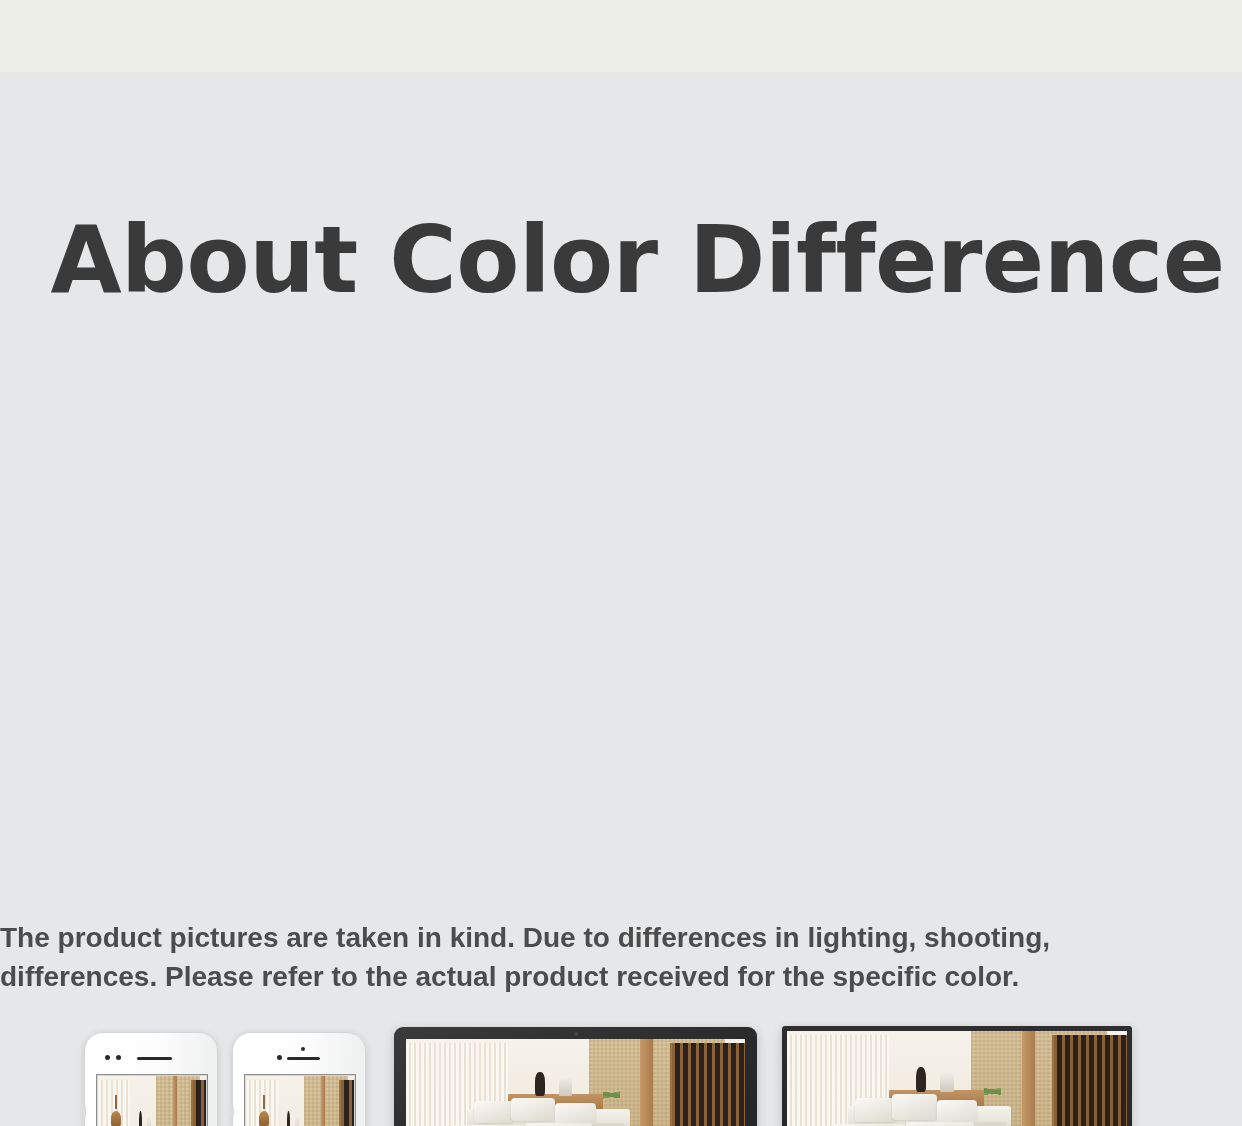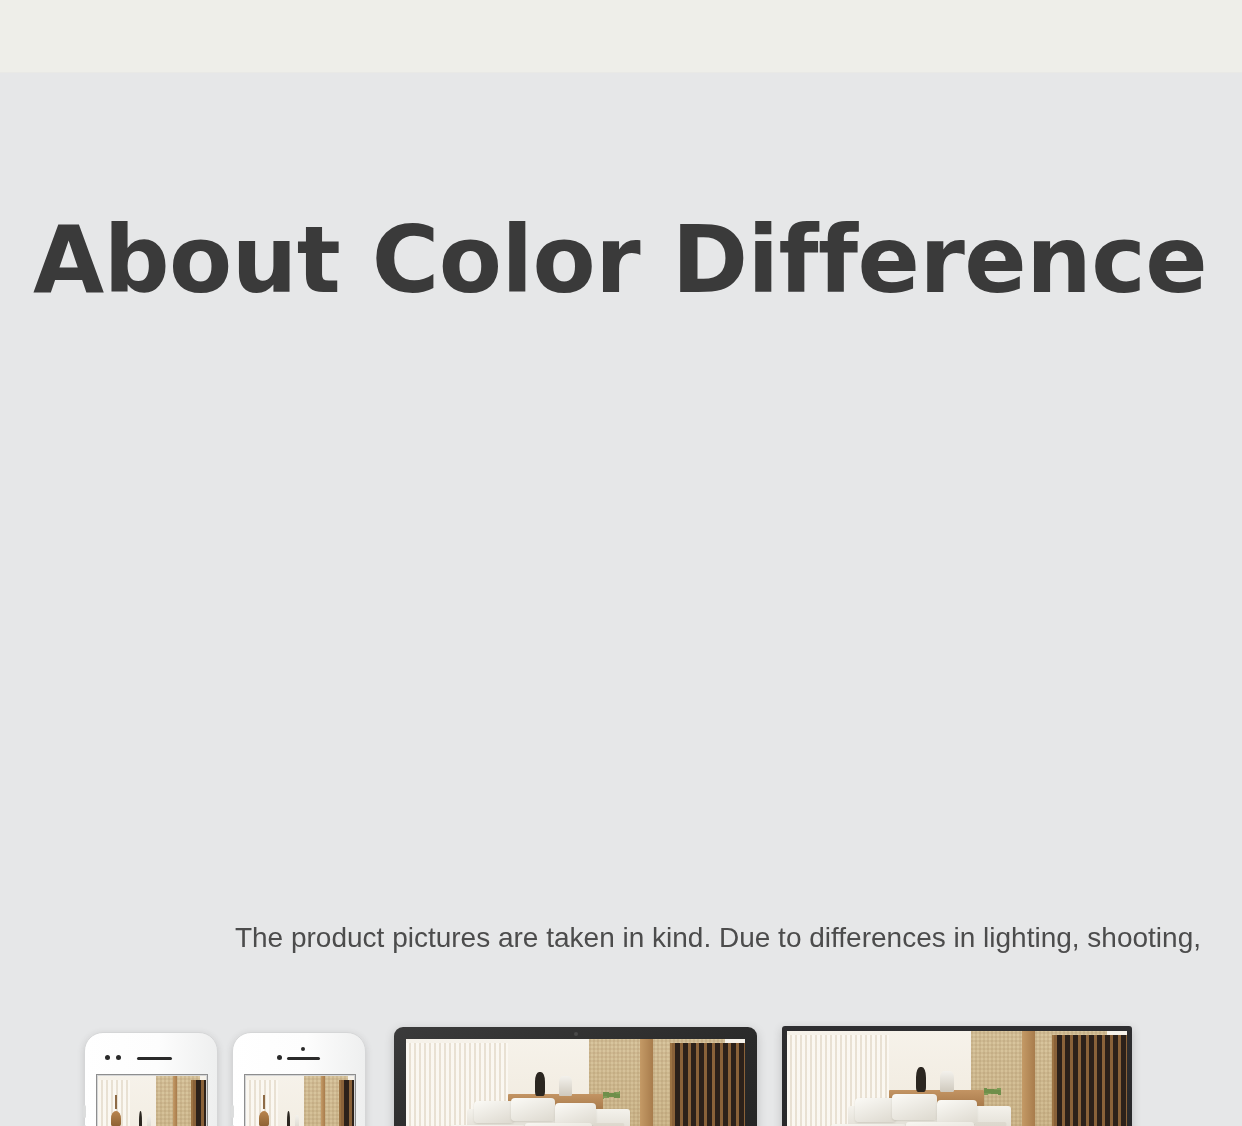--- a/index.html
+++ b/index.html
@@ -29,21 +29,21 @@
     left: 0; top: 73px;
     width: 1242px; height: 1053px;
     background: #e6e7e8;
   }
 
   
   #page-title {
     position: absolute;
     left: 0; top: 136px;
     width: 1242px;
-    text-align: left;
+    text-align: center;
     font-family: "DejaVu Sans", sans-serif;
     font-weight: 700;
     font-size: 92px;
     line-height: 104px;
     letter-spacing: -0.5px;
     color: #3a3a3a;
     white-space: nowrap;
     padding-left: 33px;
   }
 
@@ -243,23 +243,23 @@
     width: 340px; height: 198px;
     overflow: hidden;
     background: #efeade;
   }
 
   
   #footnote {
     position: absolute;
     left: 0; top: 845px;
     width: 1201px;
-    text-align: right;
+    text-align: left;
     font-family: "Liberation Sans", sans-serif;
-    font-weight: 400;
+    font-weight: 700;
     font-size: 28px;
     line-height: 39px;
     color: #4c4c4c;
   }
   #footnote .ln { display: block; white-space: nowrap; }
 </style>
 </head>
 <body>
 
 <div id="top-band"></div>
@@ -378,15 +378,16 @@
         </div>
 
       </div>
 
     </div>
 
   </div>
 
   <p id="footnote">
     <span class="ln">The product pictures are taken in kind. Due to differences in lighting, shooting,</span>
+    <span class="ln">differences. Please refer to the actual product received for the specific color.</span>
   </p>
 
 </div>
 
 </body></html>

